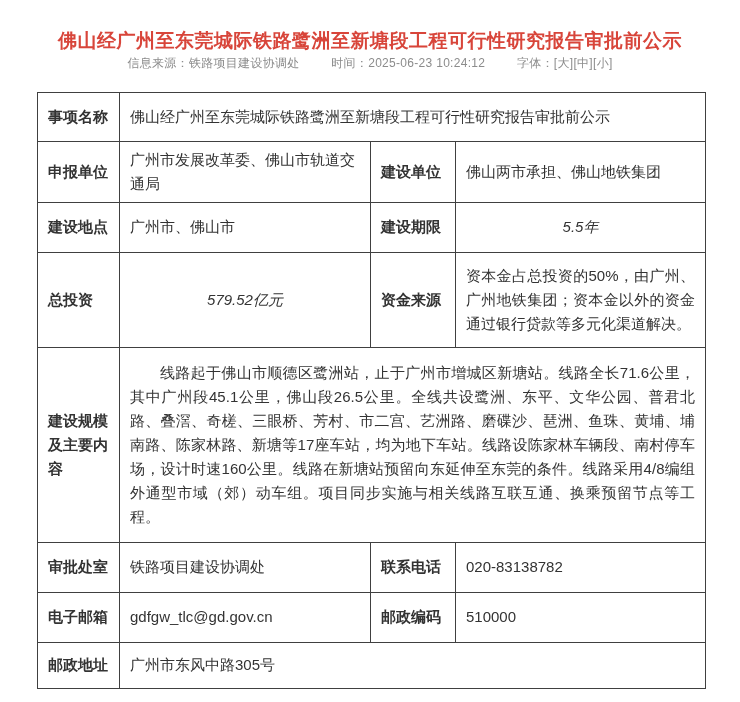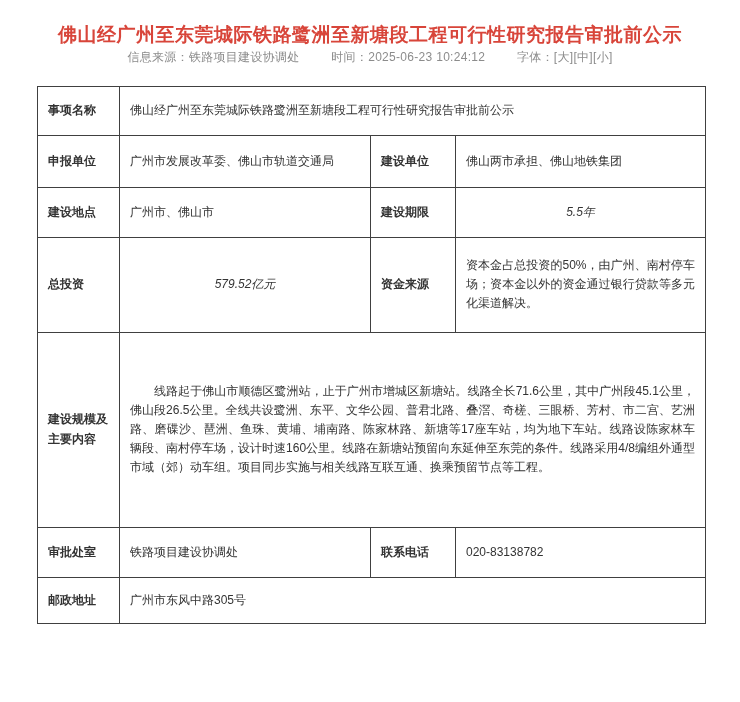--- a/index.html
+++ b/index.html
@@ -9,21 +9,21 @@
     --meta-gray:#8c8c8c;
   }
   *{box-sizing:border-box;}
   html,body{margin:0;padding:0;}
   body{
     width:740px;height:702px;
     background:#ffffff;
     color:var(--text);
     font-family:"Liberation Sans","DejaVu Sans",sans-serif;
   }
-  .page{width:740px;padding-top:22px;}
+  .page{width:740px;padding-top:28px;}
   .title{
     margin:0 20px;
     text-align:center;
     font-size:19px;
     font-weight:700;
     letter-spacing:0.5px;
     color:var(--title-red);
     line-height:1.35;
   }
   .meta{
@@ -33,21 +33,21 @@
     color:var(--meta-gray);
     letter-spacing:0.3px;
   }
   .meta .seg{margin:0 14px;}
   .meta a{color:var(--meta-gray);text-decoration:none;cursor:pointer;}
   table.info{
     margin:20px auto 0 37px;
     border-collapse:collapse;
     table-layout:fixed;
     width:668px;
-    font-size:12px;
+    font-size:15px;
   }
   table.info td{
     border:1px solid var(--border);
     vertical-align:middle;
     padding:6px 10px;
     line-height:1.6;
     word-break:break-all;
   }
   td.lbl{
     font-weight:700;
@@ -109,32 +109,38 @@
       <tr class="h3r">
         <td class="lbl">建设地点</td>
         <td>广州市、佛山市</td>
         <td class="lbl">建设期限</td>
         <td class="center">5.5年</td>
       </tr>
       <tr class="h4r">
         <td class="lbl">总投资</td>
         <td class="center">579.52亿元</td>
         <td class="lbl">资金来源</td>
-        <td class="funding">资本金占总投资的50%，由广州、南村停车场；资本金以外的资金通过银行贷款等多元化渠道解决。</td>
+        <td class="funding">资本金占总投资的50%，由广州、广州地铁集团；资本金以外的资金通过银行贷款等多元化渠道解决。</td>
       </tr>
       <tr class="h5r">
         <td class="lbl">建设规模及主要内容</td>
         <td colspan="3" class="para">线路起于佛山市顺德区鹭洲站，止于广州市增城区新塘站。线路全长71.6公里，其中广州段45.1公里，佛山段26.5公里。全线共设鹭洲、东平、文华公园、普君北路、叠滘、奇槎、三眼桥、芳村、市二宫、艺洲路、磨碟沙、琶洲、鱼珠、黄埔、埔南路、陈家林路、新塘等17座车站，均为地下车站。线路设陈家林车辆段、南村停车场，设计时速160公里。线路在新塘站预留向东延伸至东莞的条件。线路采用4/8编组外通型市域（郊）动车组。项目同步实施与相关线路互联互通、换乘预留节点等工程。</td>
       </tr>
       <tr class="h6r">
         <td class="lbl">审批处室</td>
         <td>铁路项目建设协调处</td>
         <td class="lbl">联系电话</td>
         <td>020-83138782</td>
       </tr>
+      <tr class="h7r">
+        <td class="lbl">电子邮箱</td>
+        <td>gdfgw_tlc@gd.gov.cn</td>
+        <td class="lbl">邮政编码</td>
+        <td>510000</td>
+      </tr>
       <tr class="h8r">
         <td class="lbl">邮政地址</td>
         <td colspan="3">广州市东风中路305号</td>
       </tr>
     </tbody>
   </table>
 
 </div>
 
 </body></html>

